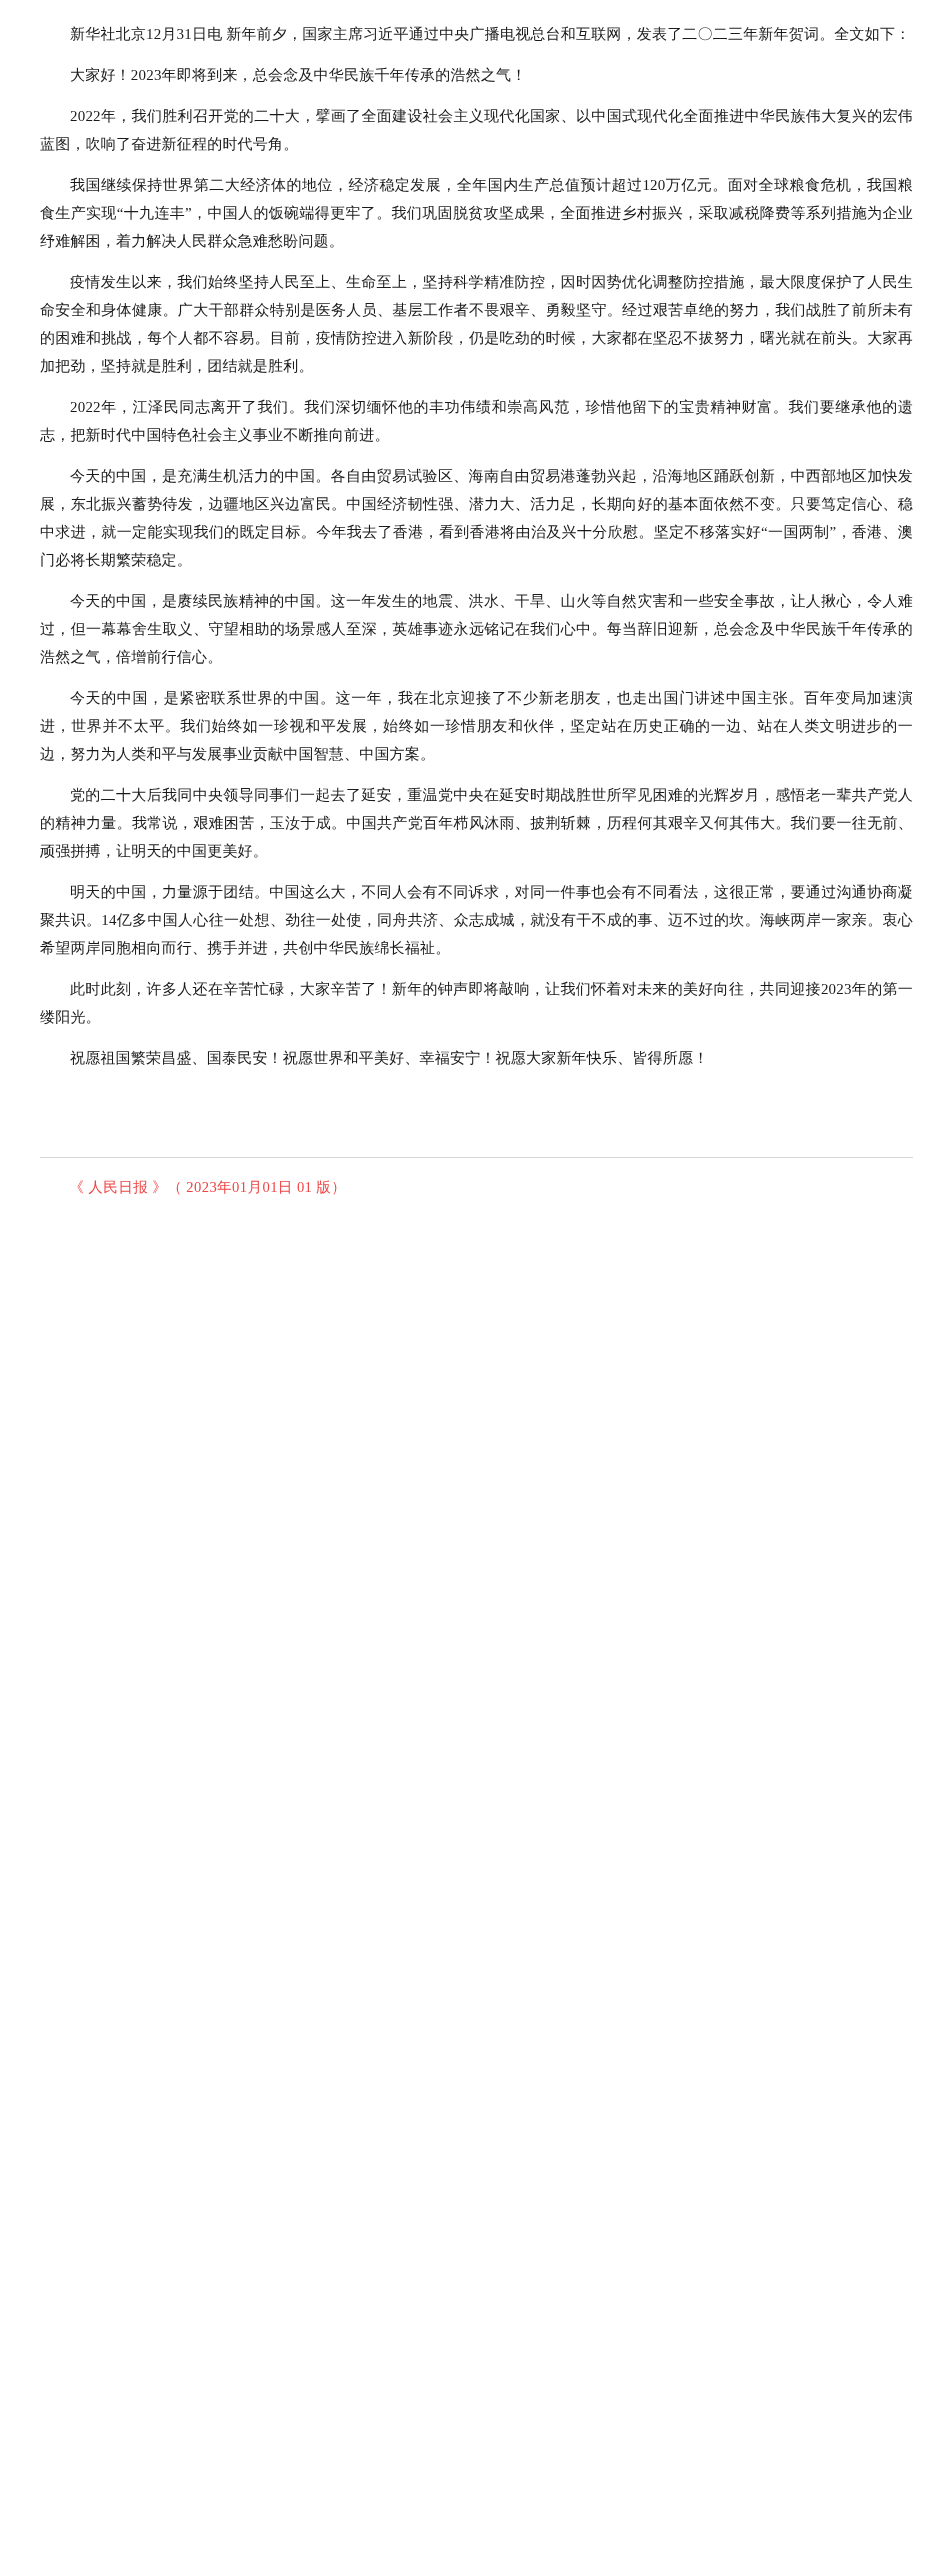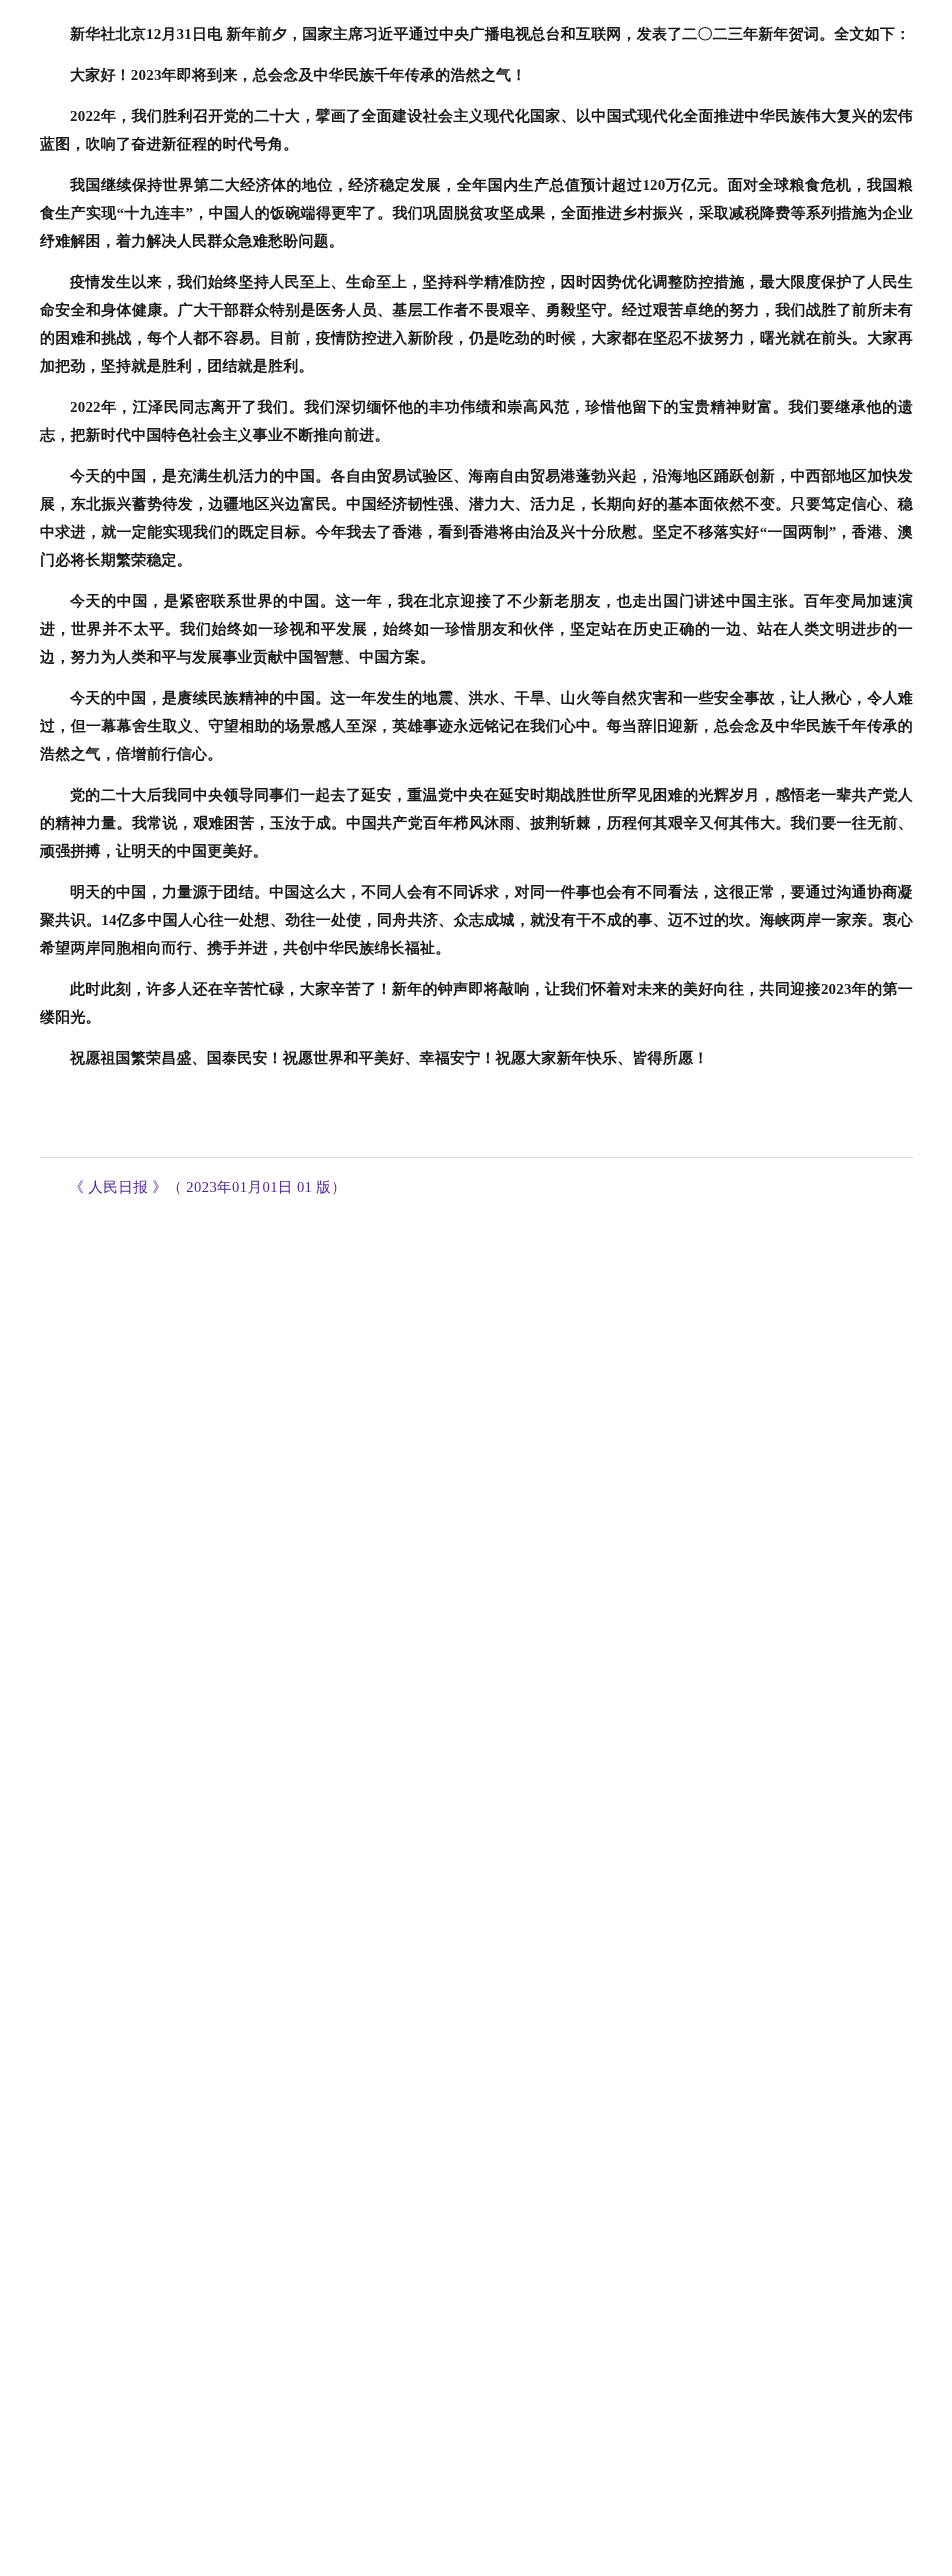--- a/index.html
+++ b/index.html
@@ -13,21 +13,20 @@
     color: #000000;
   }
   .page {
     width: 953px;
     box-sizing: border-box;
     padding: 20px 40px 31px 40px;
     background: #ffffff;
   }
   .article {
     width: 100%;
-    font-weight: bold;
   }
   .para {
     font-size: 15px;
     line-height: 28px;
     text-indent: 2em;
     margin: 0 0 13px 0;
     text-align: justify;
     letter-spacing: 0.2px;
     color: #1a1a1a;
   }
@@ -38,39 +37,39 @@
     height: 46px;
   }
   .divider {
     border: 0;
     border-top: 0.8px solid #d8d8d8;
     margin: 26px 0 17px 0;
   }
   .footer {
     font-size: 14.6px;
     line-height: 24.6px;
-    color: #4c1d95;
+    color: #ef4444;
     text-indent: 2em;
     letter-spacing: 0.4px;
   }
 </style>
 </head>
 <body>
 
 <div class="page">
   <div class="article">
     <p class="para lead">新华社北京12月31日电  新年前夕，国家主席习近平通过中央广播电视总台和互联网，发表了二〇二三年新年贺词。全文如下：</p>
     <p class="para">大家好！2023年即将到来，总会念及中华民族千年传承的浩然之气！</p>
     <p class="para">2022年，我们胜利召开党的二十大，擘画了全面建设社会主义现代化国家、以中国式现代化全面推进中华民族伟大复兴的宏伟蓝图，吹响了奋进新征程的时代号角。</p>
     <p class="para">我国继续保持世界第二大经济体的地位，经济稳定发展，全年国内生产总值预计超过120万亿元。面对全球粮食危机，我国粮食生产实现“十九连丰”，中国人的饭碗端得更牢了。我们巩固脱贫攻坚成果，全面推进乡村振兴，采取减税降费等系列措施为企业纾难解困，着力解决人民群众急难愁盼问题。</p>
     <p class="para">疫情发生以来，我们始终坚持人民至上、生命至上，坚持科学精准防控，因时因势优化调整防控措施，最大限度保护了人民生命安全和身体健康。广大干部群众特别是医务人员、基层工作者不畏艰辛、勇毅坚守。经过艰苦卓绝的努力，我们战胜了前所未有的困难和挑战，每个人都不容易。目前，疫情防控进入新阶段，仍是吃劲的时候，大家都在坚忍不拔努力，曙光就在前头。大家再加把劲，坚持就是胜利，团结就是胜利。</p>
     <p class="para">2022年，江泽民同志离开了我们。我们深切缅怀他的丰功伟绩和崇高风范，珍惜他留下的宝贵精神财富。我们要继承他的遗志，把新时代中国特色社会主义事业不断推向前进。</p>
     <p class="para">今天的中国，是充满生机活力的中国。各自由贸易试验区、海南自由贸易港蓬勃兴起，沿海地区踊跃创新，中西部地区加快发展，东北振兴蓄势待发，边疆地区兴边富民。中国经济韧性强、潜力大、活力足，长期向好的基本面依然不变。只要笃定信心、稳中求进，就一定能实现我们的既定目标。今年我去了香港，看到香港将由治及兴十分欣慰。坚定不移落实好“一国两制”，香港、澳门必将长期繁荣稳定。</p>
+    <p class="para">今天的中国，是赓续民族精神的中国。这一年发生的地震、洪水、干旱、山火等自然灾害和一些安全事故，让人揪心，令人难过，但一幕幕舍生取义、守望相助的场景感人至深，英雄事迹永远铭记在我们心中。每当辞旧迎新，总会念及中华民族千年传承的浩然之气，倍增前行信心。</p>
     <p class="para">今天的中国，是紧密联系世界的中国。这一年，我在北京迎接了不少新老朋友，也走出国门讲述中国主张。百年变局加速演进，世界并不太平。我们始终如一珍视和平发展，始终如一珍惜朋友和伙伴，坚定站在历史正确的一边、站在人类文明进步的一边，努力为人类和平与发展事业贡献中国智慧、中国方案。</p>
-    <p class="para">今天的中国，是赓续民族精神的中国。这一年发生的地震、洪水、干旱、山火等自然灾害和一些安全事故，让人揪心，令人难过，但一幕幕舍生取义、守望相助的场景感人至深，英雄事迹永远铭记在我们心中。每当辞旧迎新，总会念及中华民族千年传承的浩然之气，倍增前行信心。</p>
     <p class="para">党的二十大后我同中央领导同事们一起去了延安，重温党中央在延安时期战胜世所罕见困难的光辉岁月，感悟老一辈共产党人的精神力量。我常说，艰难困苦，玉汝于成。中国共产党百年栉风沐雨、披荆斩棘，历程何其艰辛又何其伟大。我们要一往无前、顽强拼搏，让明天的中国更美好。</p>
     <p class="para">明天的中国，力量源于团结。中国这么大，不同人会有不同诉求，对同一件事也会有不同看法，这很正常，要通过沟通协商凝聚共识。14亿多中国人心往一处想、劲往一处使，同舟共济、众志成城，就没有干不成的事、迈不过的坎。海峡两岸一家亲。衷心希望两岸同胞相向而行、携手并进，共创中华民族绵长福祉。</p>
     <p class="para">此时此刻，许多人还在辛苦忙碌，大家辛苦了！新年的钟声即将敲响，让我们怀着对未来的美好向往，共同迎接2023年的第一缕阳光。</p>
     <p class="para">祝愿祖国繁荣昌盛、国泰民安！祝愿世界和平美好、幸福安宁！祝愿大家新年快乐、皆得所愿！</p>
   </div>
 
   <div class="spacer-bottom"></div>
   <hr class="divider">
   <div class="footer">《 人民日报 》（ 2023年01月01日 01 版）</div>
 </div>

